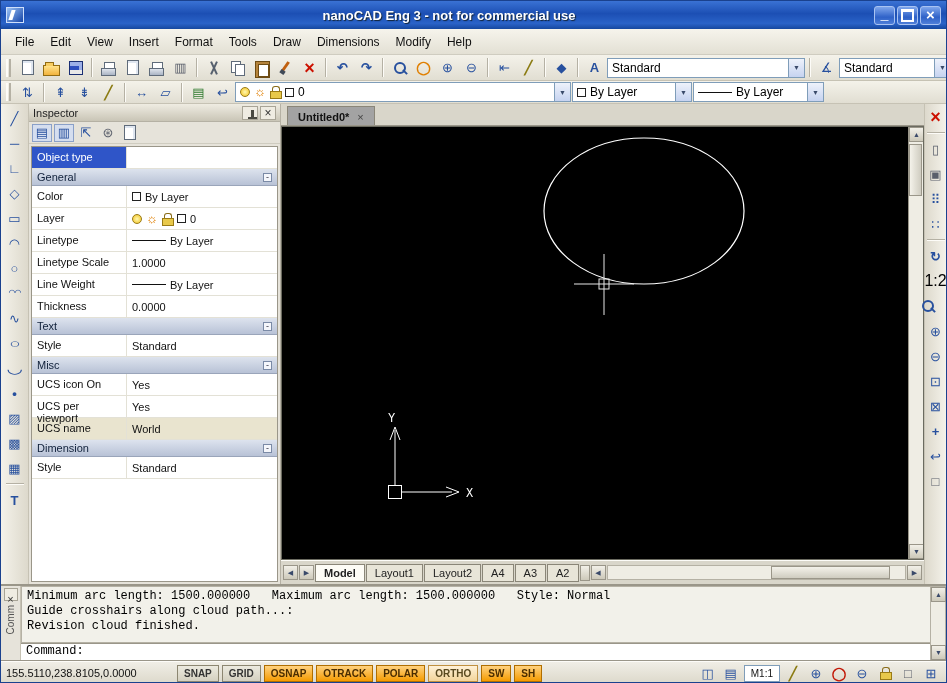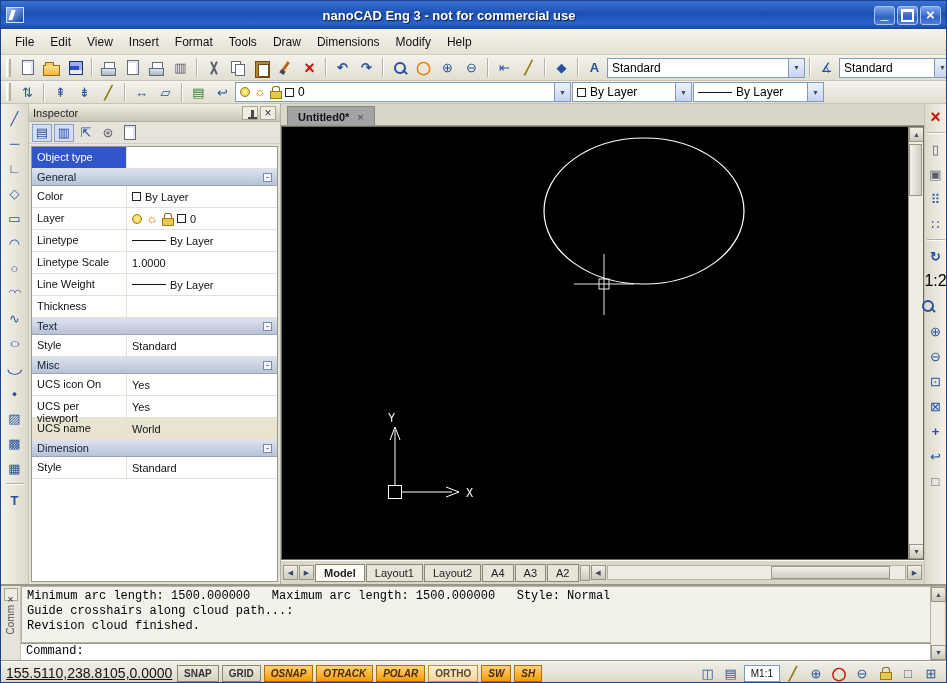--- a/index.html
+++ b/index.html
@@ -138,24 +138,24 @@
   .cmd-body{flex:1;display:flex;flex-direction:column;min-width:0;}
   .cmd-history{flex:1;background:#f2f1ea;border:1px solid #b5b1a4;border-right:none;padding:2px 5px;overflow:hidden;}
   .cline{font-family:"Liberation Mono","DejaVu Sans Mono",monospace;font-size:12px;line-height:15px;color:#000;white-space:pre;}
   .cmd-input-row{height:18px;background:#fff;border-top:1px solid #9a9689;display:flex;align-items:flex-start;padding:0 5px;}
   .cmd-prompt{font-family:"Liberation Mono","DejaVu Sans Mono",monospace;font-size:12px;color:#000;}
   .cmd-vscroll{width:16px;background:#dcd9cd;border:1px solid #b5b1a4;display:flex;flex-direction:column;}
   .cmd-vscroll .vtrack{background:#efede4;}
 
   
   .statusbar{top:660px;height:23px;border-top:1px solid #fdfcf8;box-shadow:0 -1px 0 #9a9689;display:flex;align-items:center;padding:0 5px;gap:3px;background:linear-gradient(#f0eee6,#dcd8ca);}
-  .coords{font-size:14px;color:#111;width:168px;flex:0 0 auto;text-decoration:underline;}
+  .coords{font-size:11px;color:#111;width:168px;flex:0 0 auto;}
   .stgl{height:17px;padding:2px 6px 0 6px;font-size:10px;font-weight:bold;border:1px solid #8c8671;flex:0 0 auto;}
   .st-off{background:linear-gradient(#eceadf,#d4d0c0);color:#333;}
-  .st-on{background:linear-gradient(#ffd280,#f59b00);color:#4a2d00;border-color:#b06e00;font-style:italic;}
+  .st-on{background:linear-gradient(#ffd280,#f59b00);color:#4a2d00;border-color:#b06e00;}
   .st-dim{background:linear-gradient(#fff2d8,#f3d49a);color:#5a4a20;border-color:#c09040;}
   .scalebtn{height:17px;border:1px solid #7f9db9;background:#fff;padding:2px 6px 0 6px;font-size:10px;color:#111;flex:0 0 auto;}
   .statusbar .tbtn{width:20px;height:19px;}
   .spacer{flex:1;}
 </style>
 </head>
 <body>
 
 <div id="app">
 
@@ -333,20 +333,23 @@
         </div>
         <div class="prow">
           <div class="plabel">Line Weight</div>
           <div class="pvalue">
             <span class="ltprev"></span>
             <span>By Layer</span>
           </div>
         </div>
         <div class="prow">
           <div class="plabel">Thickness</div>
+          <div class="pvalue">
+            <span>0.0000</span>
+          </div>
         </div>
         <div class="psec">
           <span>Text</span>
           <span class="colbox"></span>
         </div>
         <div class="prow">
           <div class="plabel">Style</div>
           <div class="pvalue">
             <span>Standard</span>
           </div>

